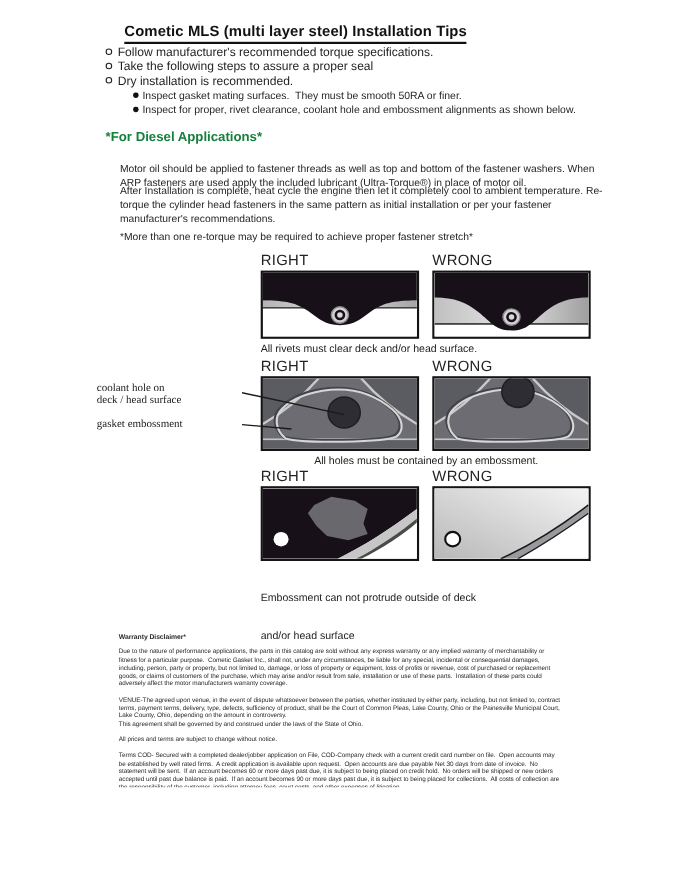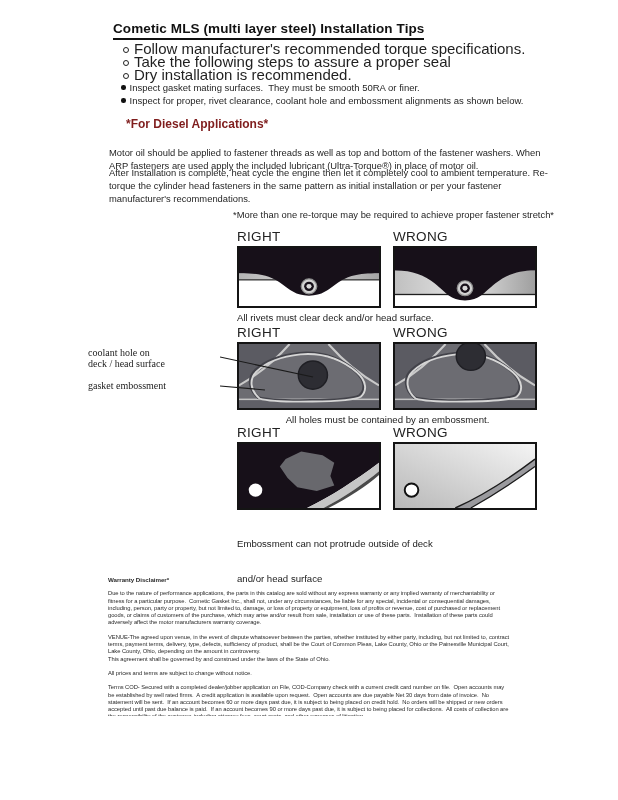--- a/index.html
+++ b/index.html
@@ -4,31 +4,31 @@
 <style>
   html,body{margin:0;padding:0;background:#ffffff;}
   .page{position:relative;width:618px;height:716px;background:#ffffff;overflow:hidden;
         font-family:"Liberation Sans",sans-serif;color:#1f1f1f;}
 
   .abs{position:absolute;}
 
   .title{left:113px;top:21px;font-size:13.5px;font-weight:bold;color:#111;
          border-bottom:2px solid #111;padding-bottom:2px;letter-spacing:.1px;}
 
-  .bullets{left:123px;top:42px;font-size:15px;line-height:13px;}
+  .bullets{left:96px;top:42px;font-size:11px;line-height:13px;}
   .subbullets{left:121px;top:81px;font-size:9.5px;line-height:13px;}
   .bullet-line{white-space:pre-wrap;}
   .b-circle{display:inline-block;width:4px;height:4px;border:1px solid #222;border-radius:50%;
             margin-right:5px;vertical-align:1.5px;}
   .b-dot{display:inline-block;width:4.5px;height:4.5px;background:#111;border-radius:50%;
          margin-right:4px;vertical-align:1.5px;}
 
-  .h2{left:126px;top:117px;font-size:12px;font-weight:bold;color:#7f1d1d;}
+  .h2{left:96px;top:117px;font-size:12px;font-weight:bold;color:#15803d;}
   .par{left:109px;width:445px;font-size:9.4px;line-height:13px;white-space:pre-wrap;}
-  .par1{top:146px;} .par2{top:166px;} .note{top:208px;text-align:right;}
+  .par1{top:146px;} .par2{top:166px;} .note{top:208px;}
 
   .dlabel{width:144px;text-align:left;font-size:13.5px;color:#222;letter-spacing:.3px;}
   .dbox{width:144px;border:2.5px solid #141414;box-sizing:border-box;background:#fff;}
   .dbox svg{display:block;width:100%;height:100%;}
   .cap{font-size:9.6px;line-height:11.5px;color:#1b1b1b;white-space:pre-wrap;}
 
   .anno{width:130px;left:88px;text-align:left;font-size:10px;line-height:11px;color:#1b1b1b;font-family:Liberation Serif, serif;}
 
   .disc{left:108px;top:576px;width:404px;font-size:5.8px;line-height:7.3px;color:#2a2a2a;
         letter-spacing:-0.05px;}

